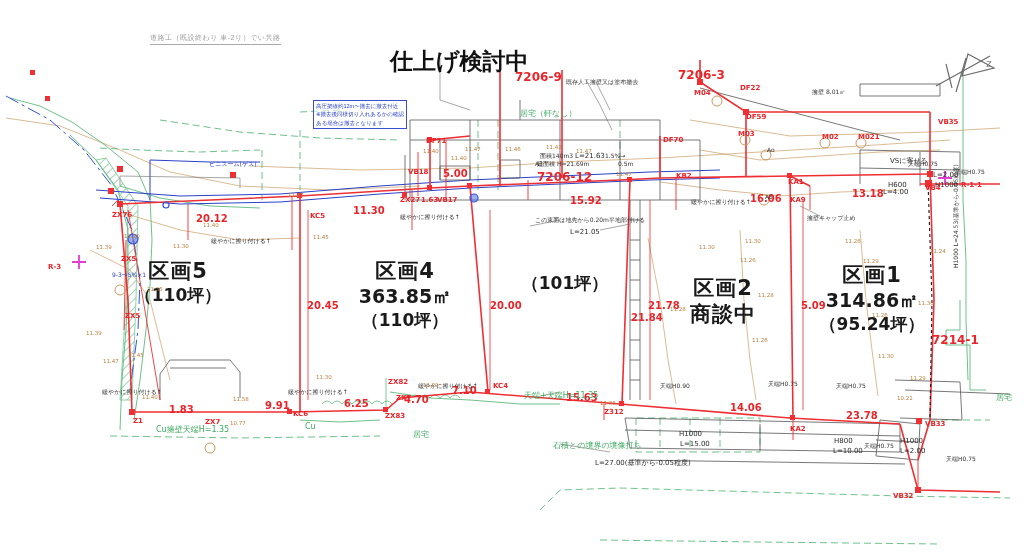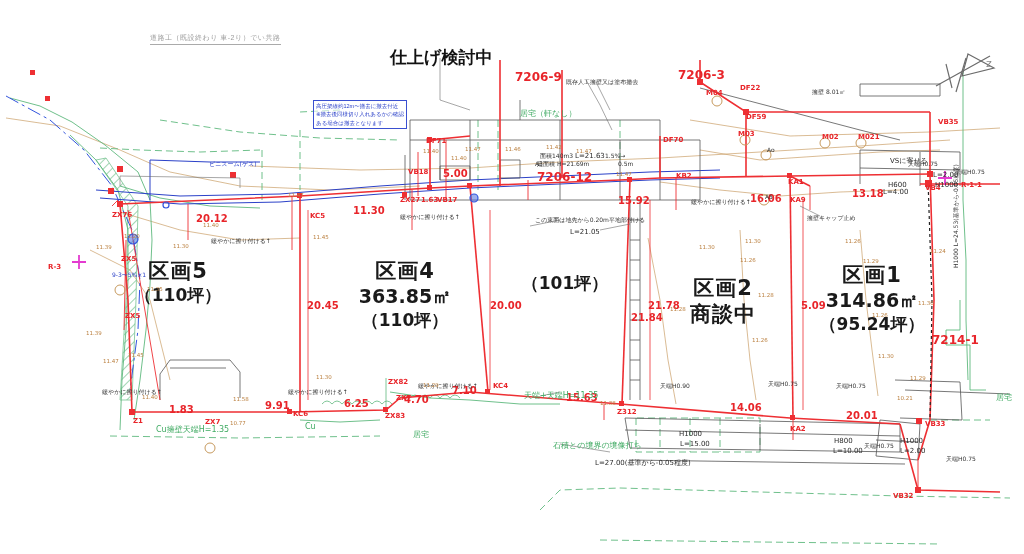--- a/index.html
+++ b/index.html
@@ -9,21 +9,21 @@
   #stage{position:absolute;left:0;top:0;width:1024px;height:554px;background:#fff;}
   #stage svg{position:absolute;left:0;top:0;}
 
   .lot-label{position:absolute;text-align:center;color:#1a1a1a;
              font-family:"DejaVu Sans","Liberation Sans",sans-serif;}
   .lot-name{font-size:21px;font-weight:bold;letter-spacing:1px;line-height:1.25;white-space:nowrap;}
   .lot-area{font-size:19px;font-weight:bold;line-height:1.3;white-space:nowrap;}
   .lot-tsubo{font-size:17px;font-weight:bold;line-height:1.3;white-space:nowrap;}
   .lot-status{font-size:21px;font-weight:bold;letter-spacing:1px;line-height:1.3;white-space:nowrap;}
 
-  .note-main{position:absolute;font-size:17px;font-weight:bold;color:#111;
+  .note-main{position:absolute;font-size:23px;font-weight:bold;color:#111;
              font-family:"DejaVu Sans","Liberation Sans",sans-serif;white-space:nowrap;}
 
   .tag{position:absolute;white-space:nowrap;font-family:"DejaVu Sans","Liberation Sans",sans-serif;}
   .tag-red{color:#e8252a;font-size:10px;font-weight:bold;}
   .tag-red-lg{color:#e8252a;font-size:12px;font-weight:bold;}
   .tag-red-sm{color:#e8252a;font-size:7px;font-weight:bold;}
   .tag-green{color:#3faa62;font-size:8px;}
   .tag-brown-sm{color:#bb8040;font-size:5.5px;}
   .tag-blue{color:#2b41c8;font-size:6px;}
   .tag-black{color:#2a2a2a;font-size:7px;}
@@ -315,53 +315,53 @@
       <div class="tag tag-red-sm" style="left: 746px; top: 113px;">DF59</div>
       <div class="tag tag-red-sm" style="left: 663px; top: 136px;">DF70</div>
       <div class="tag tag-red-sm" style="left: 788px; top: 178px;">KA1</div>
       <div class="tag tag-red-sm" style="left: 676px; top: 172px;">KB2</div>
       <div class="tag tag-red-sm" style="left: 790px; top: 196px;">KA9</div>
       <div class="tag tag-red-sm" style="left: 938px; top: 118px;">VB35</div>
       <div class="tag tag-red-sm" style="left: 925px; top: 184px;">VB4</div>
       <div class="tag tag-red-sm" style="left: 925px; top: 420px;">VB33</div>
       <div class="tag tag-red-sm" style="left: 893px; top: 492px;">VB32</div>
       <div class="tag tag-red-sm" style="left: 790px; top: 425px;">KA2</div>
-      <div class="tag tag-red-sm" style="left: 617px; top: 408px;">Z312</div>
+      <div class="tag tag-red-sm" style="left: 604px; top: 408px;">Z312</div>
       <div class="tag tag-red-sm" style="left: 493px; top: 382px;">KC4</div>
       <div class="tag tag-red-sm" style="left: 293px; top: 410px;">KC6</div>
       <div class="tag tag-red-sm" style="left: 310px; top: 212px;">KC5</div>
       <div class="tag tag-red-sm" style="left: 205px; top: 418px;">ZX7</div>
       <div class="tag tag-red-sm" style="left: 133px; top: 417px;">Z1</div>
       <div class="tag tag-red-sm" style="left: 388px; top: 378px;">ZX82</div>
       <div class="tag tag-red-sm" style="left: 385px; top: 412px;">ZX83</div>
       <div class="tag tag-red-sm" style="left: 396px; top: 394px;">ZX7</div>
       <div class="tag tag-red-sm" style="left: 112px; top: 211px;">ZX76</div>
       <div class="tag tag-red-sm" style="left: 121px; top: 255px;">ZX5</div>
       <div class="tag tag-red-sm" style="left: 125px; top: 312px;">ZX5</div>
       <div class="tag tag-red-sm" style="left: 48px; top: 263px;">R-3</div>
       <div class="tag tag-red-sm" style="left: 961px; top: 181px;">R-1-1</div>
-      <div class="tag tag-red-sm" style="left: 694px; top: 89px; margin-left: 12px;">M04</div>
+      <div class="tag tag-red-sm" style="left: 694px; top: 89px;">M04</div>
       <div class="tag tag-red-sm" style="left: 738px; top: 130px;">M03</div>
       <div class="tag tag-red-sm" style="left: 822px; top: 133px;">M02</div>
       <div class="tag tag-red-sm" style="left: 858px; top: 133px;">M021</div>
     </div>
   <div id="dyn-dims">
       <div class="tag tag-red" style="left: 196px; top: 213px;">20.12</div>
       <div class="tag tag-red" style="left: 353px; top: 205px;">11.30</div>
-      <div class="tag tag-red" style="left: 570px; top: 195px; margin-left: 48px;">15.92</div>
+      <div class="tag tag-red" style="left: 570px; top: 195px;">15.92</div>
       <div class="tag tag-red" style="left: 852px; top: 188px;">13.18</div>
       <div class="tag tag-red" style="left: 726px; top: 193px; margin-left: 24px;">16.06</div>
       <div class="tag tag-red" style="left: 169px; top: 404px;">1.83</div>
       <div class="tag tag-red" style="left: 265px; top: 400px;">9.91</div>
       <div class="tag tag-red" style="left: 344px; top: 398px;">6.25</div>
       <div class="tag tag-red" style="left: 404px; top: 378px; margin-top: 16px;">4.70</div>
       <div class="tag tag-red" style="left: 452px; top: 385px;">7.10</div>
       <div class="tag tag-red" style="left: 566px; top: 392px;">15.63</div>
       <div class="tag tag-red" style="left: 730px; top: 402px;">14.06</div>
-      <div class="tag tag-red" style="left: 846px; top: 410px;">20.01</div>
+      <div class="tag tag-red" style="left: 846px; top: 410px;">23.78</div>
       <div class="tag tag-red" style="left: 490px; top: 300px;">20.00</div>
       <div class="tag tag-red" style="left: 648px; top: 300px;">21.78</div>
       <div class="tag tag-red" style="left: 801px; top: 300px;">5.09</div>
       <div class="tag tag-red" style="left: 631px; top: 312px;">21.84</div>
       <div class="tag tag-red" style="left: 307px; top: 300px;">20.45</div>
       <div class="tag tag-red" style="left: 443px; top: 168px;">5.00</div>
     </div>
   <div id="dyn-wall">
       <div class="tag tag-black" style="left: 890px; top: 156px;">VSに寄せる</div>
       <div class="tag tag-black" style="left: 883px; top: 171px; margin-top: 17px;">L=4.00</div>

